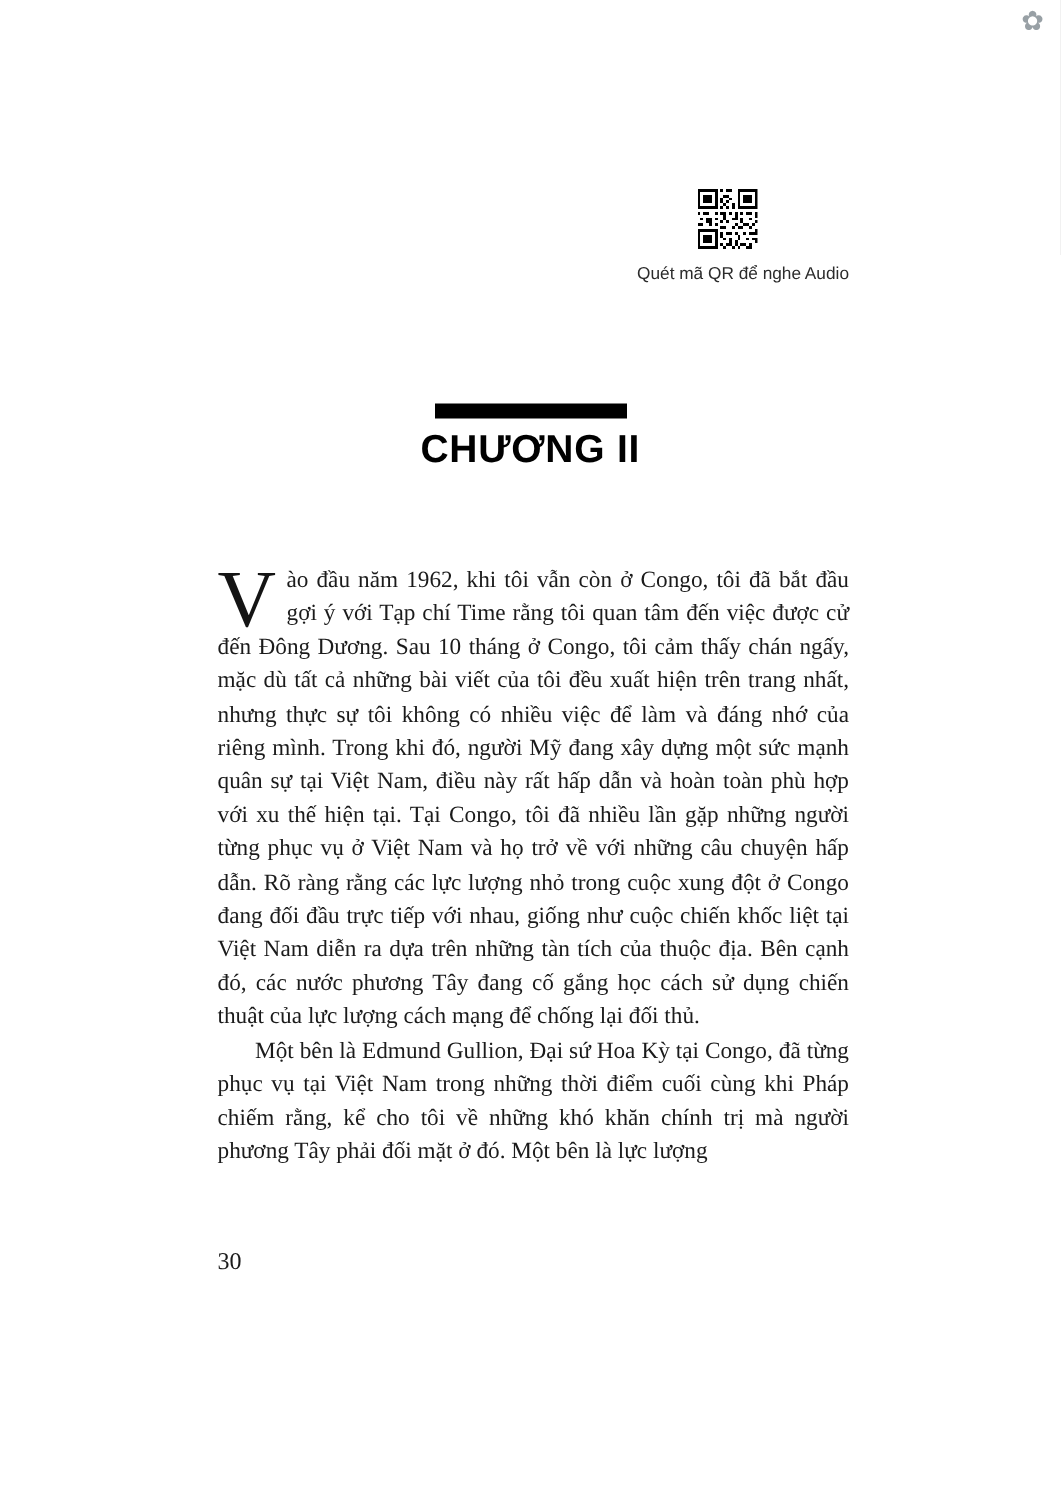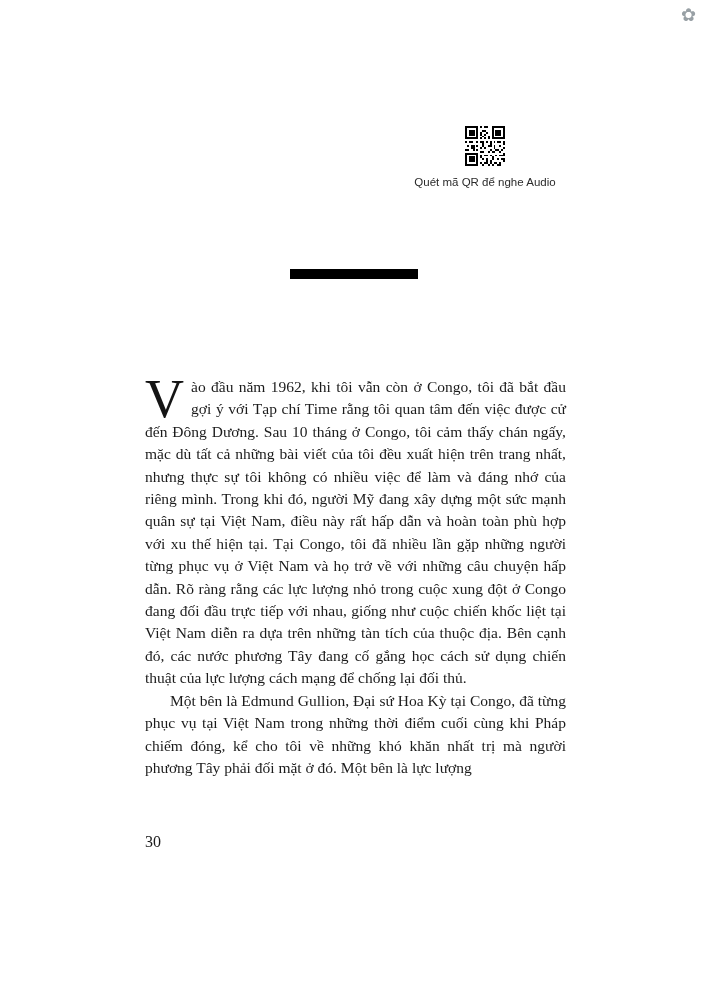--- a/index.html
+++ b/index.html
@@ -38,20 +38,21 @@
     height: 40px;
     display: inline-block;
     background: #ffffff;
   }
   .qr-caption {
     margin-top: 6px;
     font-family: "Liberation Sans", "DejaVu Sans", sans-serif;
     font-size: 11.5px;
     color: #2b2b2b;
     white-space: nowrap;
+    text-align: right;
   }
   .chapter {
     position: absolute;
     top: 269px;
     left: 0;
     width: 100%;
     text-align: center;
   }
   .chapter-bar {
     width: 128px;
@@ -122,22 +123,23 @@
         <rect x="16" y="2" width="3" height="3"></rect>
         <rect x="2" y="16" width="3" height="3"></rect>
         <path d="M8 0h1v1h-1z M10 0h2v1h-2z M9 2h2v1h-2z M8 3h1v2h-1z M11 3h1v1h-1z M10 4h1v1h-1z M9 5h1v1h-1z M12 5h1v1h-1z M8 6h1v1h-1z M10 6h1v1h-1z M12 6h1v1h-1z M6 8h1v1h-1z M6 10h1v1h-1z M6 12h1v1h-1z M0 8h1v1h-1z M2 8h2v1h-2z M1 10h1v1h-1z M3 10h2v2h-2z M0 12h2v1h-2z M4 12h1v1h-1z M8 8h2v1h-2z M11 8h1v1h-1z M13 8h1v2h-1z M15 8h1v1h-1z M17 8h2v1h-2z M20 8h1v2h-1z M9 9h1v2h-1z M12 10h2v1h-2z M15 10h1v2h-1z M18 10h1v1h-1z M8 11h1v1h-1z M10 11h1v1h-1z M13 12h1v1h-1z M16 12h2v1h-2z M19 12h1v1h-1z M20 11h1v1h-1z M8 13h2v1h-2z M12 13h1v1h-1z M14 13h2v1h-2z M18 13h1v1h-1z M8 15h1v2h-1z M10 15h2v1h-2z M13 15h1v1h-1z M16 15h1v1h-1z M18 15h2v1h-2z M9 17h1v1h-1z M11 17h1v2h-1z M14 16h1v2h-1z M17 17h1v1h-1z M19 17h1v1h-1z M8 19h1v1h-1z M10 19h2v1h-2z M13 18h1v2h-1z M15 19h2v1h-2z M18 19h1v2h-1z M9 20h1v1h-1z M12 20h1v1h-1z M14 20h1v1h-1z M17 20h1v1h-1z M20 14h1v2h-1z M20 17h1v2h-1z"></path>
       </g>
     </svg>
     <div class="qr-caption">Quét mã QR để nghe Audio</div>
   </div>
 
   <div class="chapter">
     <div class="chapter-bar"></div>
+    <h1 class="chapter-title">CHƯƠNG II</h1>
   </div>
 
   <div class="body-text">
     <p class="para"><span class="dropcap">V</span><span>ào đầu năm 1962, khi tôi vẫn còn ở Congo, tôi đã bắt đầu gợi ý với Tạp chí Time rằng tôi quan tâm đến việc được cử đến Đông Dương. Sau 10 tháng ở Congo, tôi cảm thấy chán ngấy, mặc dù tất cả những bài viết của tôi đều xuất hiện trên trang nhất, nhưng thực sự tôi không có nhiều việc để làm và đáng nhớ của riêng mình. Trong khi đó, người Mỹ đang xây dựng một sức mạnh quân sự tại Việt Nam, điều này rất hấp dẫn và hoàn toàn phù hợp với xu thế hiện tại. Tại Congo, tôi đã nhiều lần gặp những người từng phục vụ ở Việt Nam và họ trở về với những câu chuyện hấp dẫn. Rõ ràng rằng các lực lượng nhỏ trong cuộc xung đột ở Congo đang đối đầu trực tiếp với nhau, giống như cuộc chiến khốc liệt tại Việt Nam diễn ra dựa trên những tàn tích của thuộc địa. Bên cạnh đó, các nước phương Tây đang cố gắng học cách sử dụng chiến thuật của lực lượng cách mạng để chống lại đối thủ.</span></p>
-    <p class="para indent"><span>Một bên là Edmund Gullion, Đại sứ Hoa Kỳ tại Congo, đã từng phục vụ tại Việt Nam trong những thời điểm cuối cùng khi Pháp chiếm đóng, kể cho tôi về những khó khăn nhất trị mà người phương Tây phải đối mặt ở đó. Một bên là lực lượng</span></p>
+    <p class="para indent"><span>Một bên là Edmund Gullion, Đại sứ Hoa Kỳ tại Congo, đã từng phục vụ tại Việt Nam trong những thời điểm cuối cùng khi Pháp chiếm rằng, kể cho tôi về những khó khăn chính trị mà người phương Tây phải đối mặt ở đó. Một bên là lực lượng</span></p>
   </div>
 
   <div class="page-number">30</div>
 
 </div>
 
 </body></html>

